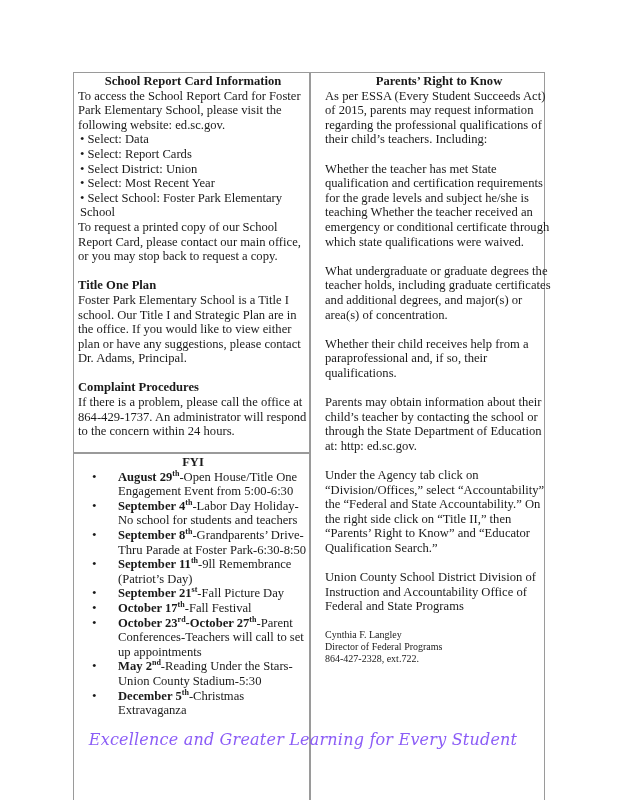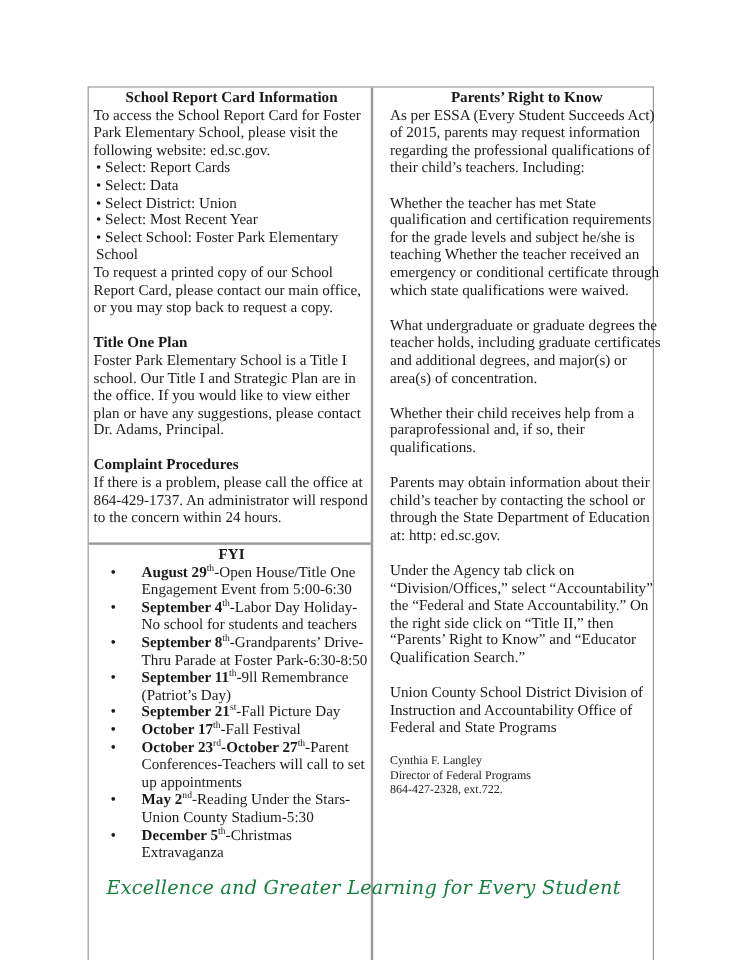--- a/index.html
+++ b/index.html
@@ -14,37 +14,37 @@
   .cell-bl { left:4px; top:382px; width:230px; }
   .cell-r { left:251px; top:1px; width:228px; }
   .head { font-weight:bold; text-align:center; }
   .sub { font-weight:bold; }
   p { margin:0; }
   .gap { height:14.6px; }
   .bul { padding-left:2px; }
   ul.fyi { list-style:none; margin:0; padding:0; }
   ul.fyi li { position:relative; padding-left:40px; }
   ul.fyi li::before { content:"\2022"; position:absolute; left:14px; top:0; font-size:13px; }
-  sup { font-size:8px; line-height:0; vertical-align:5px; font-weight:normal; }
+  sup { font-size:8px; line-height:0; vertical-align:5px; font-weight:bold; }
   .sig { font-size:10px; line-height:12.4px; }
   .footer { position:absolute; left:0; width:606px; top:730px; text-align:center;
-            font-family:"DejaVu Serif", serif; font-style:italic; font-size:16px; color:#15803d; letter-spacing:0.2px; }
+            font-family:"DejaVu Serif", serif; font-style:italic; font-size:16px; color:#8b5cf6; letter-spacing:0.2px; }
 </style>
 </head>
 <body>
 
 <div class="table">
   <div class="vline"></div>
   <div class="hline"></div>
 
   <div class="cell cell-tl">
     <p class="head">School Report Card Information</p>
     <p>To access the School Report Card for Foster Park Elementary School, please visit the following website: ed.sc.gov.</p>
+    <p class="bul">• Select: Data</p>
     <p class="bul">• Select: Report Cards</p>
-    <p class="bul">• Select: Data</p>
     <p class="bul">• Select District: Union</p>
     <p class="bul">• Select: Most Recent Year</p>
     <p class="bul">• Select School: Foster Park Elementary School</p>
     <p>To request a printed copy of our School Report Card, please contact our main office, or you may stop back to request a copy.</p>
     <div class="gap"></div>
     <p class="sub">Title One Plan</p>
     <p>Foster Park Elementary School is a Title I school. Our Title I and Strategic Plan are in the office. If you would like to view either plan or have any suggestions, please contact Dr. Adams, Principal.</p>
     <div class="gap"></div>
     <p class="sub">Complaint Procedures</p>
     <p>If there is a problem, please call the office at 864-429-1737. An administrator will respond to the concern within 24 hours.</p>

